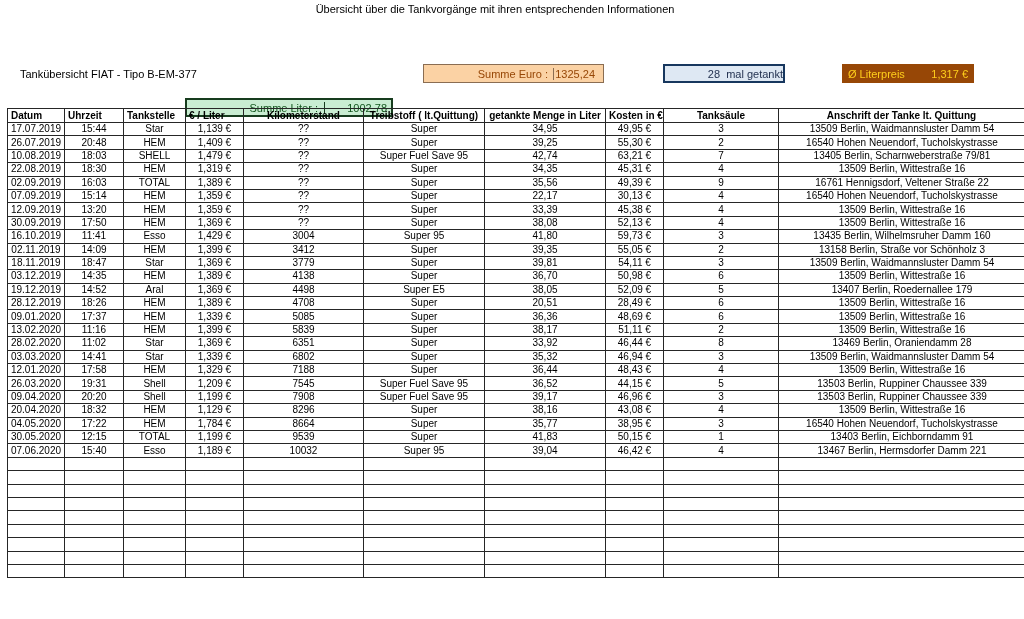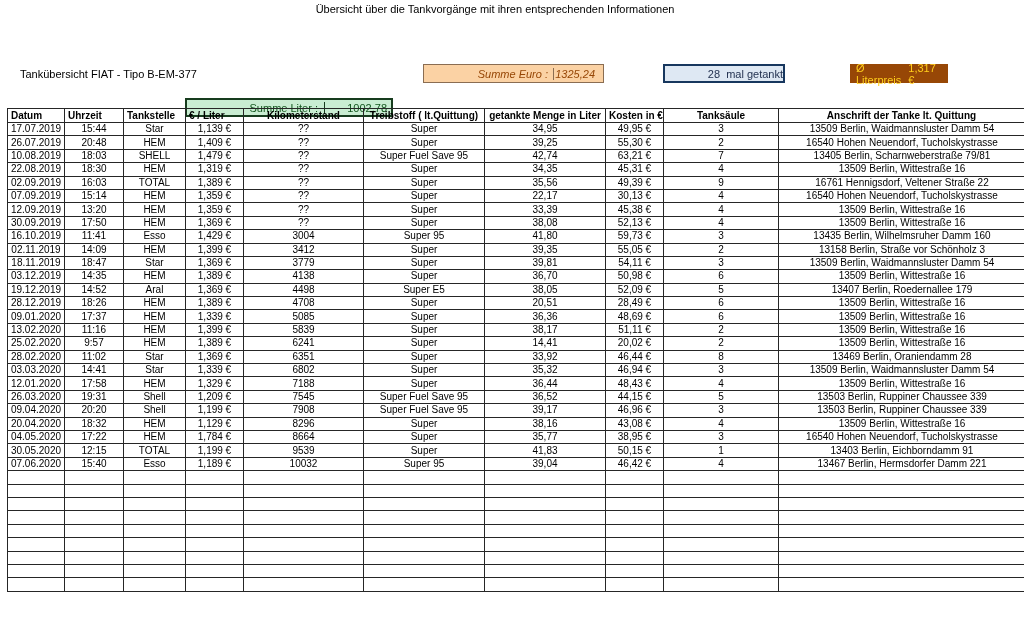--- a/index.html
+++ b/index.html
@@ -11,30 +11,30 @@
 
   .summary-label{position:absolute;left:20px;top:68px;font-size:11px;color:#000;}
 
   .sumbox{position:absolute;top:64px;height:19px;display:flex;align-items:center;box-sizing:border-box;font-size:11px;}
   .box-liters{left:185px;width:208px;background:var(--green-fill,#c9edd2);
     border:2px solid var(--green-border,#173c1e);color:var(--green-text,#14571f);margin-top:34px;}
   .box-liters .lbl{flex:0 0 138px;text-align:right;padding-right:6px;
     border-right:1px solid var(--green-border,#173c1e);box-sizing:border-box;}
   .box-liters .val{flex:1;text-align:right;padding-right:4px;}
   .box-euros{left:423px;width:181px;background:var(--orange-fill,#fbd2a4);
-    border:1px solid var(--orange-border,#8a6d52);color:var(--orange-text,#974706);font-style:italic;}
+    border:1px solid var(--orange-border,#8a6d52);color:var(--orange-text,#974706);}
   .box-euros .lbl{flex:0 0 130px;text-align:right;padding-right:5px;
     border-right:1px solid var(--orange-border,#8a6d52);box-sizing:border-box;}
   .box-euros .val{flex:1;text-align:right;padding-right:8px;}
   .box-count{left:663px;width:122px;background:var(--blue-fill,#dee8f3);
     border:2px solid var(--blue-border,#17375e);color:var(--blue-text,#1f2e4d);
     justify-content:flex-end;white-space:pre;}
-  .box-avg{left:842px;width:98px;background:var(--brown-fill,#974706);
+  .box-avg{left:842px;width:132px;background:var(--brown-fill,#974706);
     color:var(--brown-text,#ffce1b);justify-content:space-between;padding:0 5px;
-    border:1px solid var(--brown-fill,#974706);margin-left:8px;}
+    border:1px solid var(--brown-fill,#974706);}
 
   table.fuel{position:absolute;left:7px;top:108px;width:1017px;border-collapse:collapse;
     table-layout:fixed;font-size:10px;color:#000;}
   .fuel th,.fuel td{border:1px solid #262626;padding:0 2px;overflow:hidden;
     white-space:nowrap;line-height:1;box-sizing:border-box;}
   .fuel th{height:14px;font-weight:bold;text-align:center;font-size:10px;}
   .fuel td{height:13.4px;text-align:center;}
   .fuel th.h0,.fuel th.h1,.fuel th.h2,.fuel th.h3,.fuel th.h7{text-align:left;padding-left:3px;}
   .fuel td.c9{text-align:center;padding-left:3px;margin-top:11px;}
 </style>
@@ -278,32 +278,20 @@
           <td class="c2">HEM</td>
           <td class="c3">1,399 €</td>
           <td class="c4">5839</td>
           <td class="c5">Super</td>
           <td class="c6">38,17</td>
           <td class="c7">51,11 €</td>
           <td class="c8">2</td>
           <td class="c9">13509 Berlin, Wittestraße 16</td>
         </tr>
         <tr>
-          <td class="c0">25.02.2020</td>
-          <td class="c1">9:57</td>
-          <td class="c2">HEM</td>
-          <td class="c3">1,389 €</td>
-          <td class="c4">6241</td>
-          <td class="c5">Super</td>
-          <td class="c6">14,41</td>
-          <td class="c7">20,02 €</td>
-          <td class="c8">2</td>
-          <td class="c9">13509 Berlin, Wittestraße 16</td>
-        </tr>
-        <tr>
           <td class="c0">28.02.2020</td>
           <td class="c1">11:02</td>
           <td class="c2">Star</td>
           <td class="c3">1,369 €</td>
           <td class="c4">6351</td>
           <td class="c5">Super</td>
           <td class="c6">33,92</td>
           <td class="c7">46,44 €</td>
           <td class="c8">8</td>
           <td class="c9">13469 Berlin, Oraniendamm 28</td>

